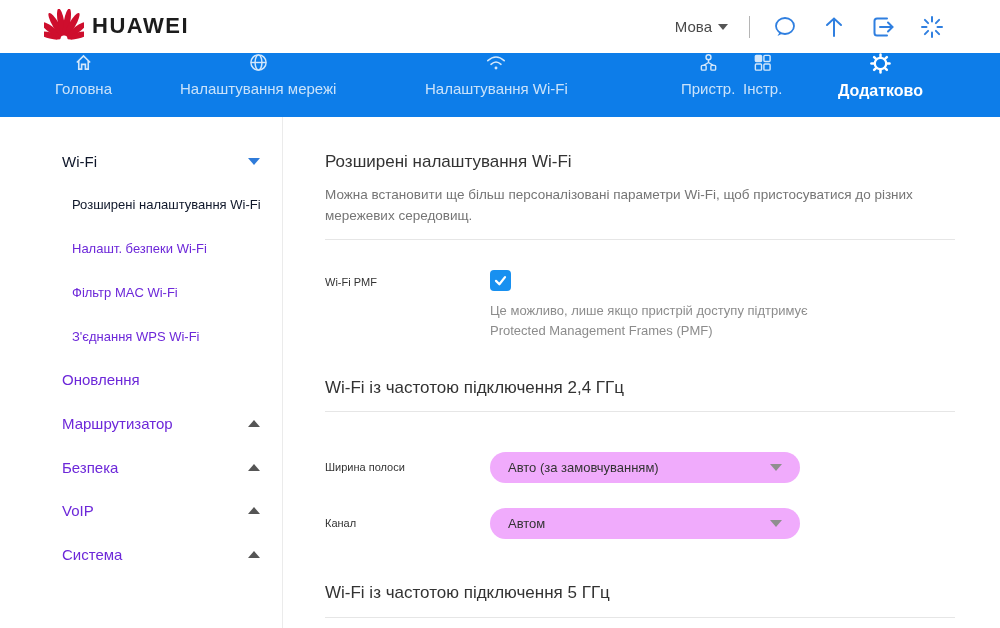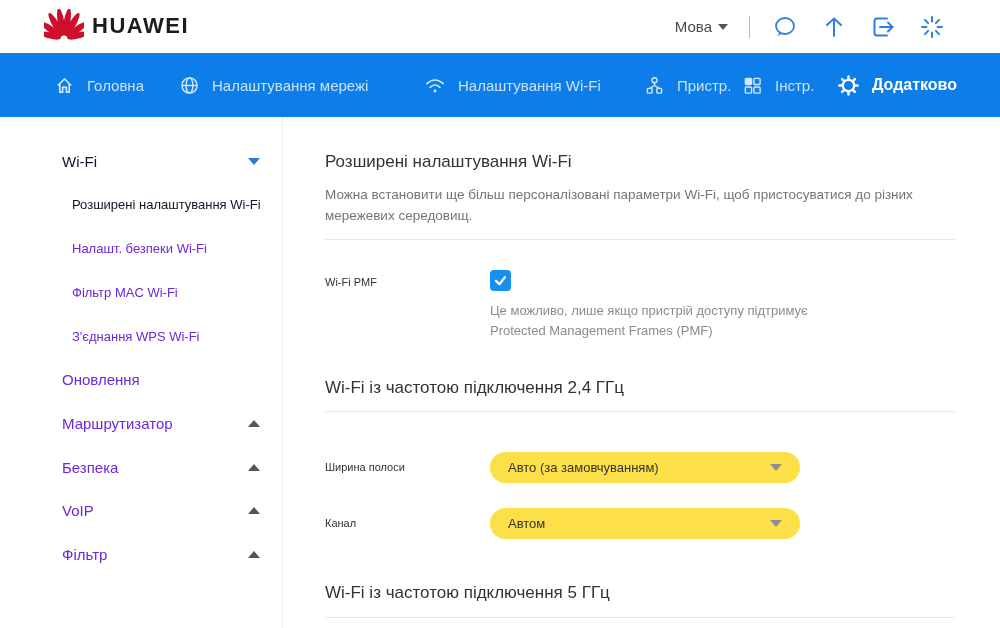--- a/index.html
+++ b/index.html
@@ -12,21 +12,21 @@
   .brand { position:absolute; left:44px; top:9px; display:flex; align-items:center; gap:8px; }
   .brand-word { font-size:22px; font-weight:bold; letter-spacing:1.5px; color:#1c1c1c; }
   .header-actions { position:absolute; right:54px; top:0; height:53px; display:flex; align-items:center; gap:21px; }
   .lang { display:flex; align-items:center; gap:6px; font-size:15px; color:#4a4a4a; cursor:pointer; }
   .caret-down-dark { width:0; height:0; border-left:5px solid transparent; border-right:5px solid transparent; border-top:6px solid #555; }
   .vdiv { width:1px; height:22px; background:#b5b5b5; }
   .hicon { display:flex; align-items:center; justify-content:center; width:28px; height:28px; cursor:pointer; }
 
   
   .navbar { position:absolute; left:0; top:53px; width:1000px; height:64px; background:#0d7de9; }
-  .nav-item { position:absolute; top:0; height:64px; display:flex; align-items:center; gap:13px; color:rgba(255,255,255,0.78); font-size:15px; cursor:pointer; }
+  .nav-item { position:absolute; top:0; height:64px; display:flex; align-items:center; gap:8px; color:rgba(255,255,255,0.78); font-size:15px; cursor:pointer;flex-direction:column; }
   .nav-item svg { opacity:.82; }
   .nav-item.active { color:#fff; font-weight:bold; font-size:16px; }
   .nav-item.active svg { opacity:1; }
 
   
   .sidebar { position:absolute; left:0; top:117px; width:283px; height:511px; background:#fff; border-right:1px solid #ebebeb; }
   .side-item { position:absolute; left:0; width:283px; height:26px; display:flex; align-items:center; cursor:pointer; }
   .side-item .lbl { font-size:15px; color:#6d28d9; }
   .side-item.top .lbl { padding-left:62px; }
   .side-item.sub .lbl { padding-left:72px; font-size:13px; }
@@ -36,21 +36,21 @@
   .side-caret.up { border-left:6px solid transparent; border-right:6px solid transparent; border-bottom:7px solid #555; }
 
   
   .main { position:absolute; left:325px; top:117px; width:630px; height:511px; }
   .m-title { position:absolute; left:0; font-size:17px; color:#333; line-height:24px; }
   .m-desc { position:absolute; left:0; top:67px; width:630px; font-size:13.5px; color:#757575; line-height:21px; }
   .hr { position:absolute; left:0; width:630px; height:1px; background:#e6e6e6; }
   .f-label { position:absolute; left:0; font-size:11px; color:#333; }
   .checkbox { position:absolute; left:165px; top:153px; width:21px; height:21px; background:#1890f0; border-radius:4px; display:flex; align-items:center; justify-content:center; cursor:pointer; }
   .help { position:absolute; left:165px; top:184px; width:350px; font-size:13px; color:#8c8c8c; line-height:20px; }
-  .select { position:absolute; left:165px; width:310px; height:31px; background:#fde047; border-radius:16px; display:flex; align-items:center; padding:0 18px; cursor:pointer;text-align:center; }
+  .select { position:absolute; left:165px; width:310px; height:31px; background:#f0abfc; border-radius:16px; display:flex; align-items:center; padding:0 18px; cursor:pointer;text-align:center; }
   .select .val { font-size:13px; color:#333; }
   .select .sel-caret { position:absolute; right:18px; width:0; height:0; border-left:6px solid transparent; border-right:6px solid transparent; border-top:7px solid #8f8f8f; }
 </style>
 </head>
 <body>
 
 <div id="app">
 
   <div class="header">
     <div class="brand">
@@ -131,21 +131,21 @@
       <span>Налаштування мережі</span>
     </div>
     <div class="nav-item" style="left:425px">
       <svg width="20" height="19" viewBox="0 0 22 20" fill="none" stroke="#fff" stroke-width="1.7" stroke-linecap="round">
         <path d="M2 8 Q11 0 20 8"></path>
           <path d="M5.5 12 Q11 7 16.5 12"></path>
           <circle cx="11" cy="16" r="1.6" fill="#fff" stroke="none"></circle>
       </svg>
       <span>Налаштування Wi-Fi</span>
     </div>
-    <div class="nav-item" style="left:645px">
+    <div class="nav-item" style="left:681px">
       <svg width="19" height="19" viewBox="0 0 20 20" fill="none" stroke="#fff" stroke-width="1.5">
         <circle cx="10" cy="4.5" r="2.6"></circle>
           <path d="M10 7 V10 M10 10 L5 13 M10 10 L15 13"></path>
         <rect x="2.5" y="13" width="5" height="5" rx="1"></rect>
           <rect x="12.5" y="13" width="5" height="5" rx="1"></rect>
       </svg>
       <span>Пристр.</span>
     </div>
     <div class="nav-item" style="left:743px">
       <svg width="19" height="19" viewBox="0 0 20 20" fill="none" stroke="#fff" stroke-width="1.5">
@@ -201,21 +201,21 @@
     </div>
     <div class="side-item top" style="top:337px">
       <span class="lbl">Безпека</span>
       <span class="side-caret up"></span>
     </div>
     <div class="side-item top" style="top:380px">
       <span class="lbl">VoIP</span>
       <span class="side-caret up"></span>
     </div>
     <div class="side-item top" style="top:424px">
-      <span class="lbl">Фільтр</span>
+      <span class="lbl">Система</span>
       <span class="side-caret up"></span>
     </div>
   </div>
 
   <div class="main">
     <div class="m-title" style="top:33px">Розширені налаштування Wi-Fi</div>
     <div class="m-desc">Можна встановити ще більш персоналізовані параметри Wi-Fi, щоб пристосуватися до різних мережевих середовищ.</div>
     <div class="hr" style="top:122px"></div>
 
     <div class="f-label" style="top:159px">Wi-Fi PMF</div>

